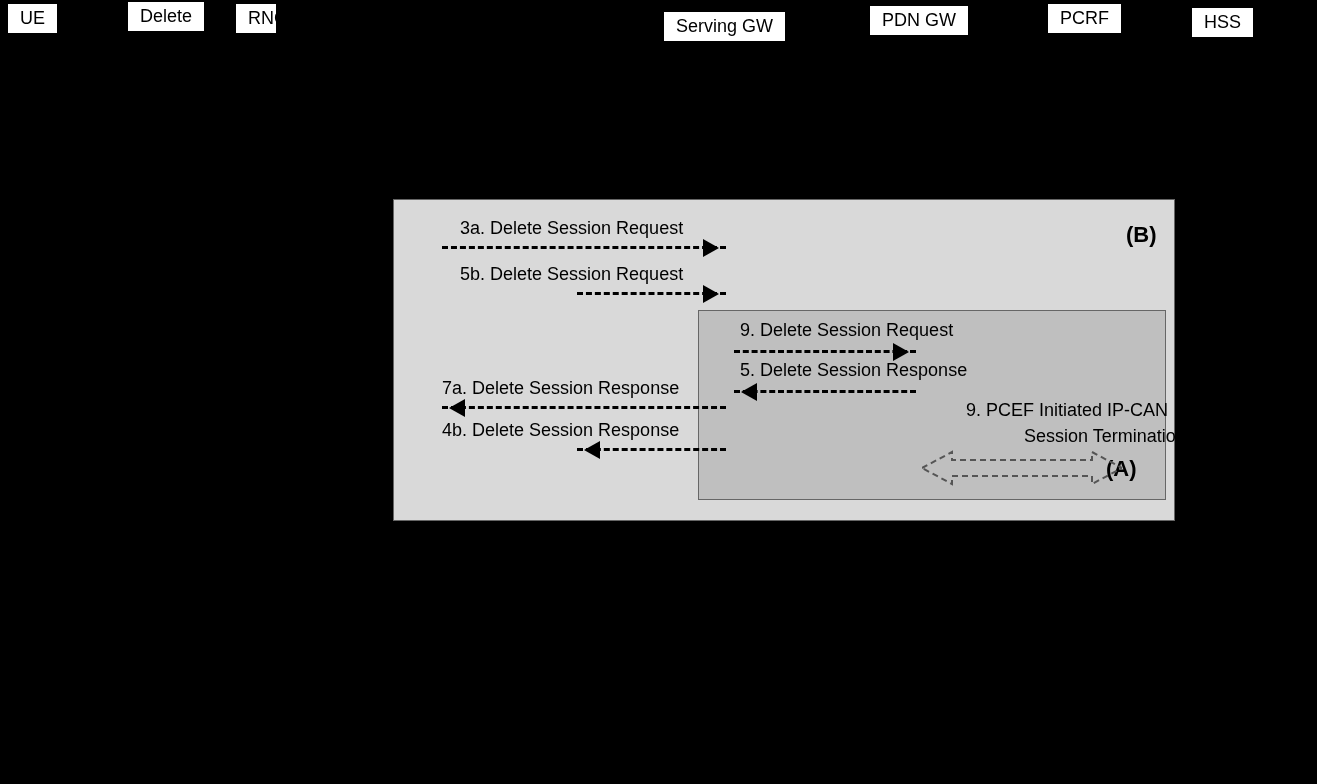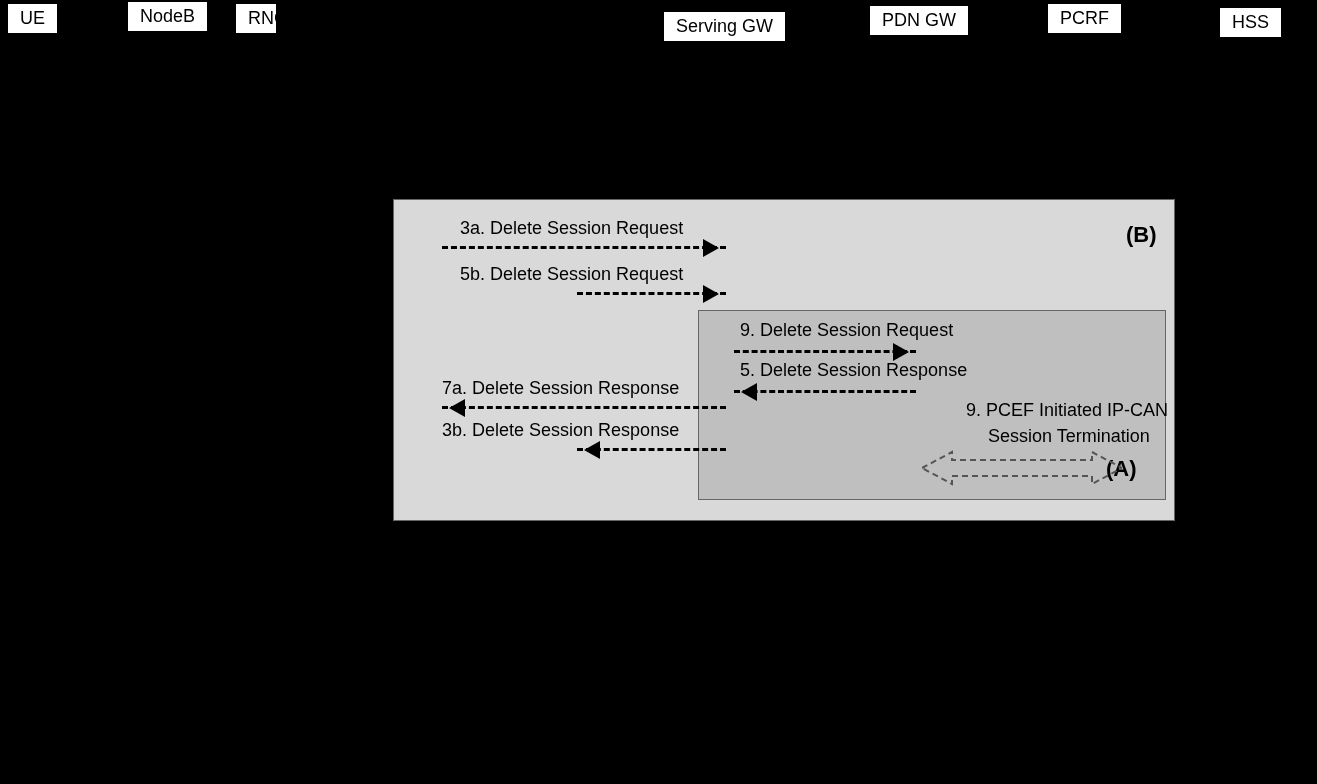--- a/index.html
+++ b/index.html
@@ -20,46 +20,46 @@
 <div class="lifeline" style="left:440px"></div>
 <div class="lifeline" style="left:575px"></div>
 <div class="lifeline" style="left:732px"></div>
 <div class="lifeline" style="left:922px"></div>
 <div class="lifeline" style="left:1110px"></div>
 
 <div class="region-b" style="left:393px;top:199px;width:780px;height:320px"></div>
 <div class="region-a" style="left:698px;top:310px;width:466px;height:188px"></div>
 
 <div class="box" style="left:6px;top:2px">UE</div>
-<div class="box" style="left:126px;top:0">NodeB</div>
+<div class="box" style="left:126px;top:0">Delete</div>
 <div class="box" style="left:234px;top:2px;width:16px;overflow:hidden">RNC</div>
 <div class="box" style="left:662px;top:10px">Serving GW</div>
 <div class="box" style="left:868px;top:4px">PDN GW</div>
 <div class="box" style="left:1046px;top:2px">PCRF</div>
-<div class="box" style="left:1218px;top:6px">HSS</div>
+<div class="box" style="left:1190px;top:6px">HSS</div>
 
 <div class="lbl" style="left:1126px;top:222px">(B)</div>
 <div class="lbl" style="left:1106px;top:456px">(A)</div>
 
 <div class="msg" style="left:460px;top:218px">3a. Delete Session Request</div>
 <div class="arrow arrow-r" style="left:442px;top:246px;width:284px"></div>
 
 <div class="msg" style="left:460px;top:264px">5b. Delete Session Request</div>
 <div class="arrow arrow-r" style="left:577px;top:292px;width:149px"></div>
 
 <div class="msg" style="left:740px;top:320px">9. Delete Session Request</div>
 <div class="arrow arrow-r" style="left:734px;top:350px;width:182px"></div>
 
 <div class="msg" style="left:740px;top:360px">5. Delete Session Response</div>
 <div class="arrow arrow-l" style="left:734px;top:390px;width:182px"></div>
 
 <div class="msg" style="left:442px;top:378px">7a. Delete Session Response</div>
 <div class="arrow arrow-l" style="left:442px;top:406px;width:284px"></div>
 
-<div class="msg" style="left:442px;top:420px">3b. Delete Session Response</div>
+<div class="msg" style="left:442px;top:420px">4b. Delete Session Response</div>
 <div class="arrow arrow-l" style="left:577px;top:448px;width:149px"></div>
 
 <div class="msg" style="left:966px;top:400px">9. PCEF Initiated IP-CAN</div>
-<div class="msg" style="left:988px;top:426px">Session Termination</div>
+<div class="msg" style="left:1024px;top:426px">Session Termination</div>
 
 <svg style="position:absolute;left:922px;top:448px" width="200" height="40">
 <polygon points="0,20 30,4 30,12 170,12 170,4 200,20 170,36 170,28 30,28 30,36" fill="none" stroke="#555" stroke-width="2" stroke-dasharray="6,4"></polygon>
 </svg>
 
 </body></html>

